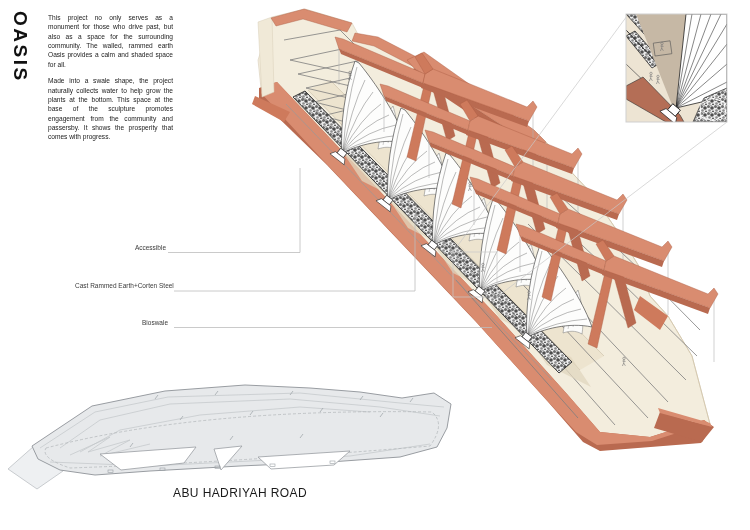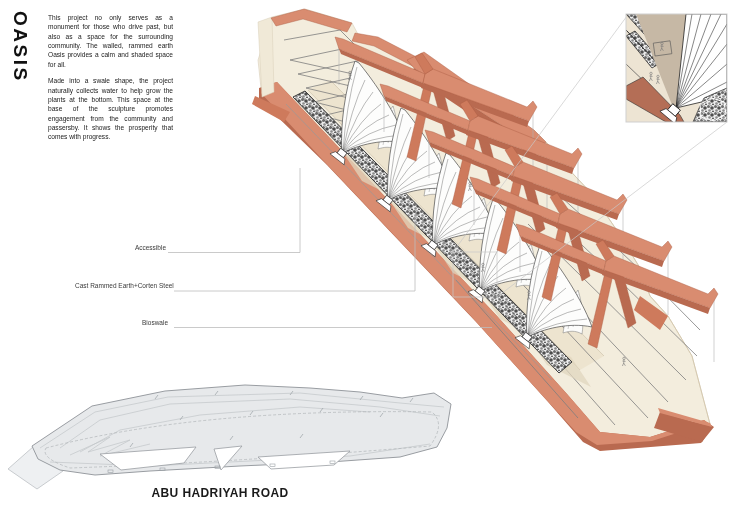--- a/index.html
+++ b/index.html
@@ -28,22 +28,22 @@
     font-size:6.6px;line-height:1.42;color:#222;text-align:justify;
   }
   .desc p + p{margin-top:7px;}
   .ann-label{
     position:absolute;font-size:6.5px;color:#3a3a3a;line-height:1;
   }
   #lbl-accessible{left:112px;top:245px;width:54px;text-align:right;}
   #lbl-cast{left:75px;top:283px;white-space:nowrap;}
   #lbl-bioswale{left:126px;top:320px;width:42px;text-align:right;}
   .road-label{
-    position:absolute;left:120px;top:486px;width:200px;text-align:center;
-    font-size:12px;font-weight:bold;letter-spacing:.4px;color:#1a1a1a;
+    position:absolute;left:140px;top:486px;width:200px;text-align:center;
+    font-size:12px;font-weight:normal;letter-spacing:.4px;color:#1a1a1a;
   }
 
   svg{position:absolute;left:0;top:0;}
   
   .c-tl{fill:var(--terracotta_light);}
   .c-tm{fill:var(--terracotta_mid);}
   .c-td{fill:var(--terracotta_dark);}
   .c-cream{fill:var(--cream);}
   .c-shadow{fill:var(--cream_shadow);}
   .c-terrace{fill:var(--terrace);}

